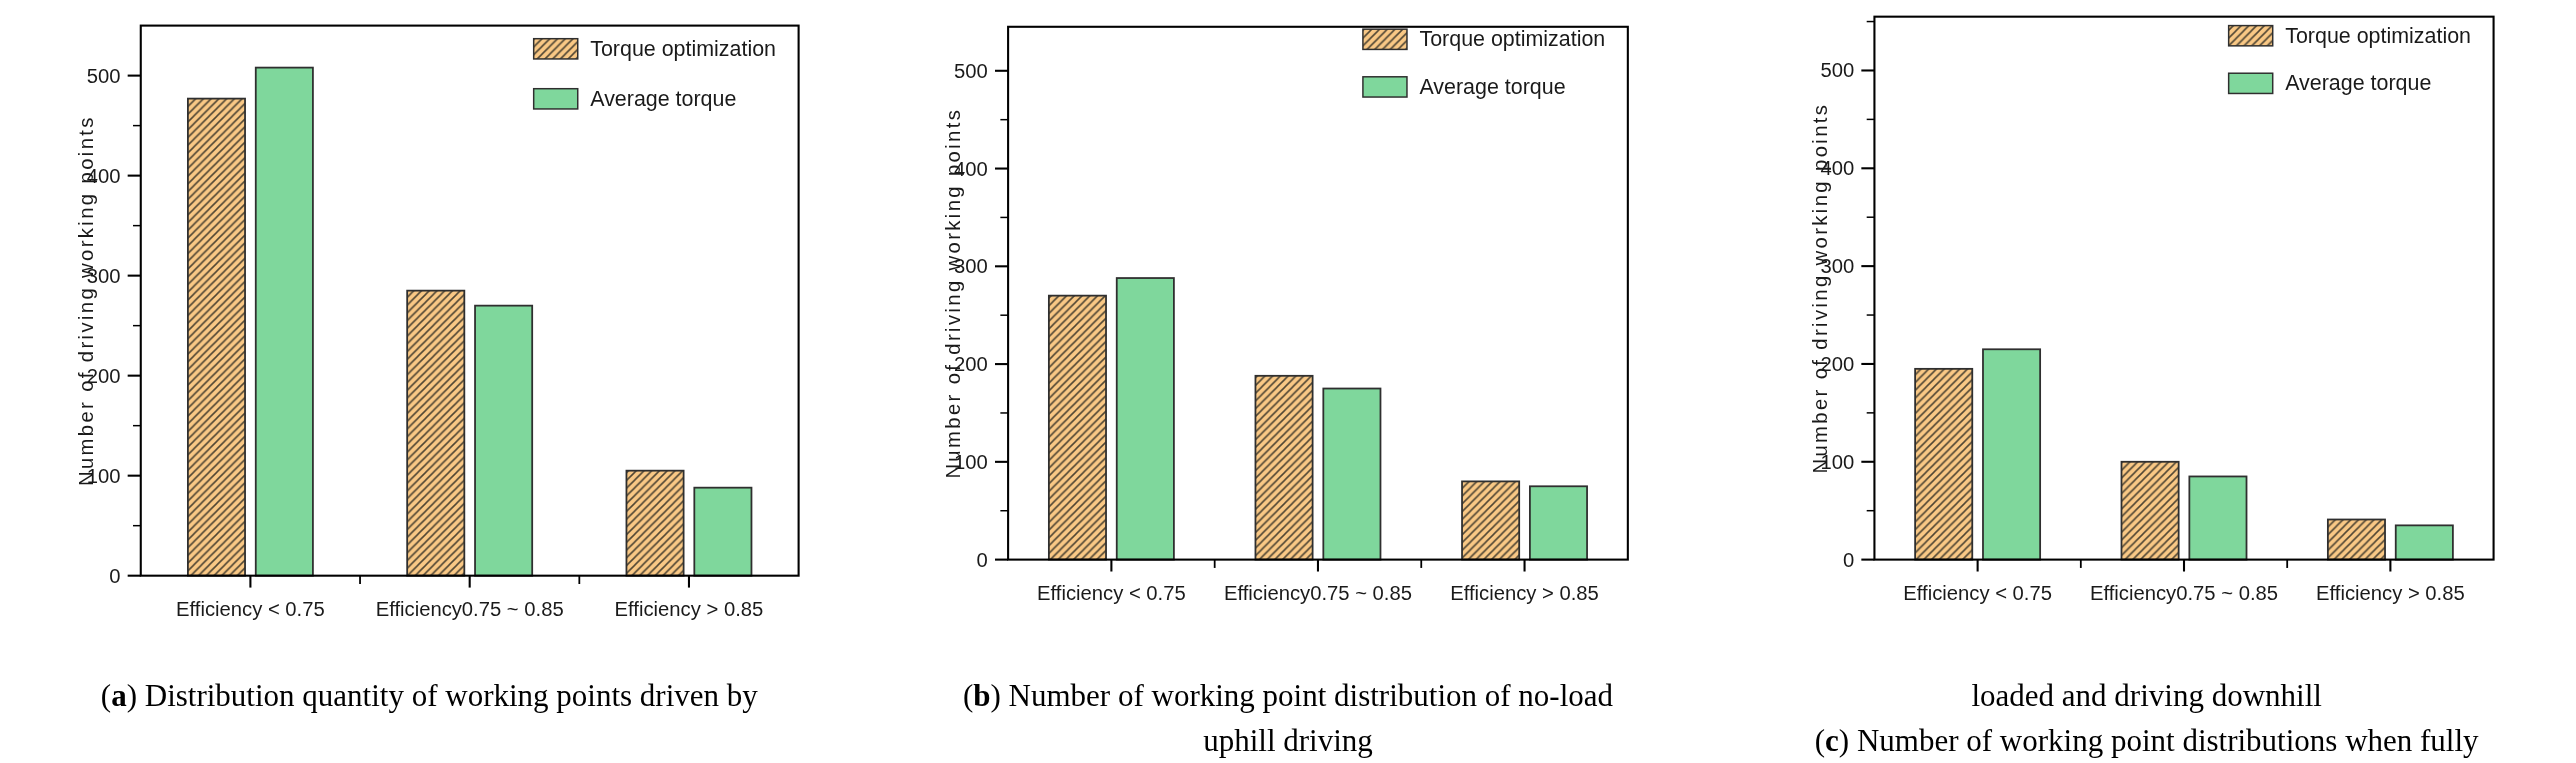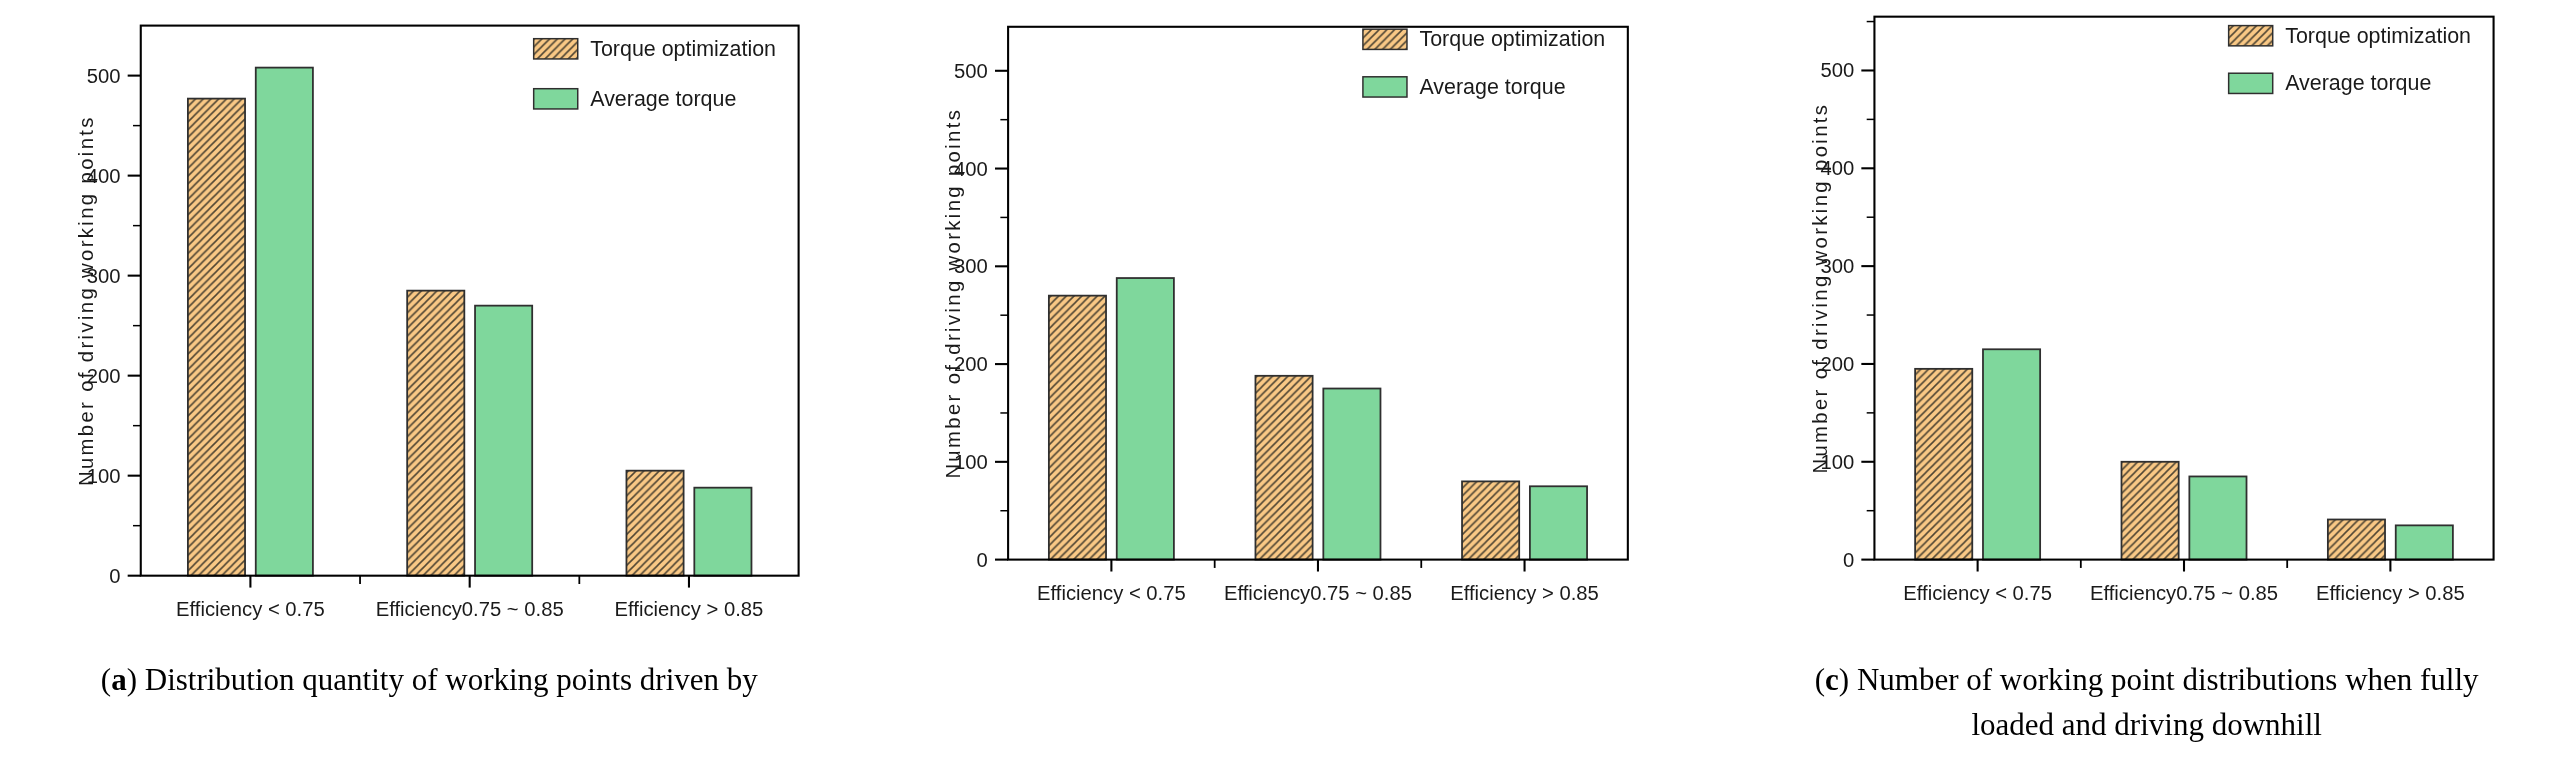--- a/index.html
+++ b/index.html
@@ -1,21 +1,21 @@
 <!DOCTYPE html>
 <html style="font-size:9.5px"><head>
 <meta charset="utf-8">
 <style>
   html,body{margin:0;padding:0;background:#ffffff;}
   body{width:2576px;height:764px;font-family:"Liberation Sans",sans-serif;}
   .figure{display:flex;width:2576px;height:764px;background:#fff;}
   .panel{position:relative;width:859px;height:764px;}
   .chart-host{position:absolute;left:0;top:0;width:859px;height:637px;}
   .chart-host svg text{font-family:"Liberation Sans","DejaVu Sans",sans-serif;fill:#1a1a1a;}
-  figcaption{position:absolute;top:657px;left:3.6px;right:3.6px;margin:0;text-align:center;
+  figcaption{position:absolute;top:657px;left:3.6px;right:3.6px;margin:16px;text-align:center;
     font-family:"Liberation Serif","DejaVu Serif",serif;font-size:31px;line-height:45px;color:#000;}
   figcaption b{font-weight:bold;}
 </style>
 </head>
 <body>
 
 <div class="figure">
 
   <section class="panel">
     <div class="chart-host"><svg width="859" height="637" viewBox="0 0 1442 1070">
@@ -107,20 +107,24 @@
           <line x1="597" y1="940" x2="597" y2="954" stroke="#000000" stroke-width="3"></line>
           <line x1="1117.5" y1="940" x2="1117.5" y2="960" stroke="#000000" stroke-width="3.5"></line>
           <text x="1117.5" y="984" font-size="34" text-anchor="middle" dominant-baseline="hanging">Efficiency &gt; 0.85</text>
           <line x1="944" y1="940" x2="944" y2="954" stroke="#000000" stroke-width="3"></line>
           <text transform="translate(158,492.5) rotate(-90)" font-size="34" letter-spacing="4" text-anchor="middle" dominant-baseline="central">Number of driving working points</text>
           <rect x="846" y="49" width="74" height="34" fill="url(#hatch-b)" stroke="#2F2F2F" stroke-width="2.5"></rect>
           <text x="941" y="66" font-size="36" dominant-baseline="central">Torque optimization</text>
           <rect x="846" y="129" width="74" height="34" fill="#7FD79C" stroke="#2F2F2F" stroke-width="2.5"></rect>
           <text x="941" y="146" font-size="36" dominant-baseline="central">Average torque</text>
         </svg></div>
+    <figcaption>
+      <div class="cap-line">(<b>b</b>) <span>Number of working point distribution of no-load</span></div>
+      <div class="cap-line"><span>uphill driving</span></div>
+    </figcaption>
   </section>
 
   <section class="panel">
     <div class="chart-host"><svg width="859" height="637" viewBox="0 0 1442 1070">
           <defs>
             <pattern id="hatch-c" width="13" height="13" patternUnits="userSpaceOnUse">
               <rect width="13" height="13" fill="#F9C885"></rect>
               <path d="M-3,3 l6,-6 M0,13 L13,0 M10,16 l6,-6" stroke="#4F4533" stroke-width="2.6"></path>
             </pattern>
           </defs>
@@ -157,19 +161,19 @@
           <line x1="1130.6666666666667" y1="940" x2="1130.6666666666667" y2="960" stroke="#000000" stroke-width="3.5"></line>
           <text x="1130.6666666666667" y="984" font-size="34" text-anchor="middle" dominant-baseline="hanging">Efficiency &gt; 0.85</text>
           <line x1="957.3333333333334" y1="940" x2="957.3333333333334" y2="954" stroke="#000000" stroke-width="3"></line>
           <text transform="translate(172,484) rotate(-90)" font-size="34" letter-spacing="4" text-anchor="middle" dominant-baseline="central">Number of driving working points</text>
           <rect x="859" y="43" width="74" height="34" fill="url(#hatch-c)" stroke="#2F2F2F" stroke-width="2.5"></rect>
           <text x="954" y="60" font-size="36" dominant-baseline="central">Torque optimization</text>
           <rect x="859" y="123" width="74" height="34" fill="#7FD79C" stroke="#2F2F2F" stroke-width="2.5"></rect>
           <text x="954" y="140" font-size="36" dominant-baseline="central">Average torque</text>
         </svg></div>
     <figcaption>
+      <div class="cap-line"><span>loaded and driving downhill</span></div>
       <div class="cap-line">(<b>c</b>) <span>Number of working point distributions when fully</span></div>
-      <div class="cap-line"><span>loaded and driving downhill</span></div>
     </figcaption>
   </section>
 
 </div>
 
 
 </body></html>

